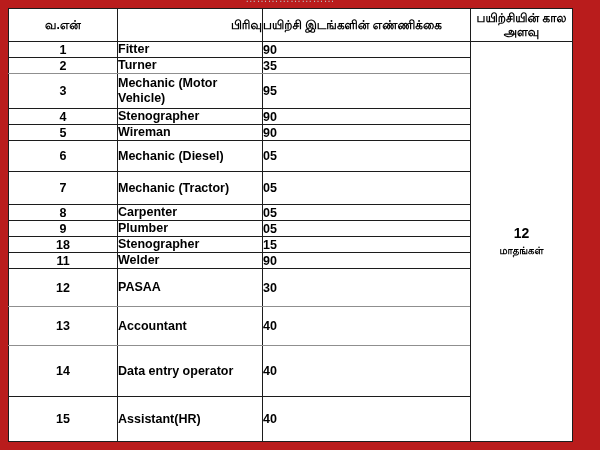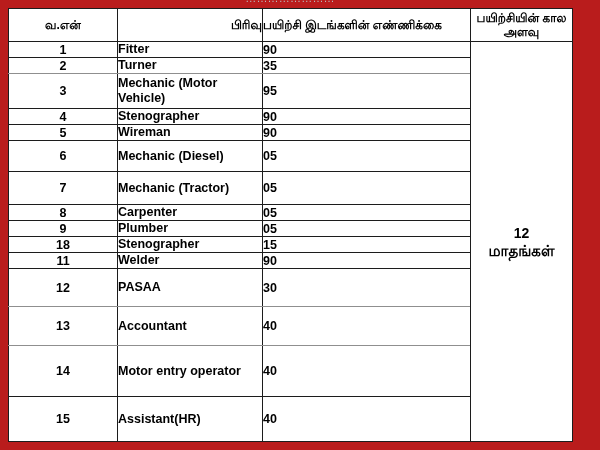--- a/index.html
+++ b/index.html
@@ -97,21 +97,21 @@
     font-size: 13px;
   }
   td.duration {
     text-align: center;
     font-weight: bold;
     font-size: 13px;
     line-height: 18px;
     vertical-align: middle;
   }
   td.duration .dur-num { font-size: 14px; display: block; }
-  td.duration .dur-unit { font-size: 15px; display: block; }
+  td.duration .dur-unit { font-size: 10px; display: block; }
 
   
   td.top { vertical-align: top; padding-top: 1px; }
 
   
   tr.light-top > td, tr.light-top > th { border-top-color: #8f8f8f; }
   tr.light-bottom > td { border-bottom-color: #8f8f8f; }
 
   
   .r-1  { height: 14px; }
@@ -231,21 +231,21 @@
       </tr>
 
       <tr class="r-13 light-bottom">
         <td class="sno">13</td>
         <td class="trade">Accountant</td>
         <td class="seats">40</td>
       </tr>
 
       <tr class="r-14">
         <td class="sno">14</td>
-        <td class="trade">Motor entry operator</td>
+        <td class="trade">Data entry operator</td>
         <td class="seats">40</td>
       </tr>
 
       <tr class="r-15">
         <td class="sno">15</td>
         <td class="trade">Assistant(HR)</td>
         <td class="seats">40</td>
       </tr>
 
     </tbody>

